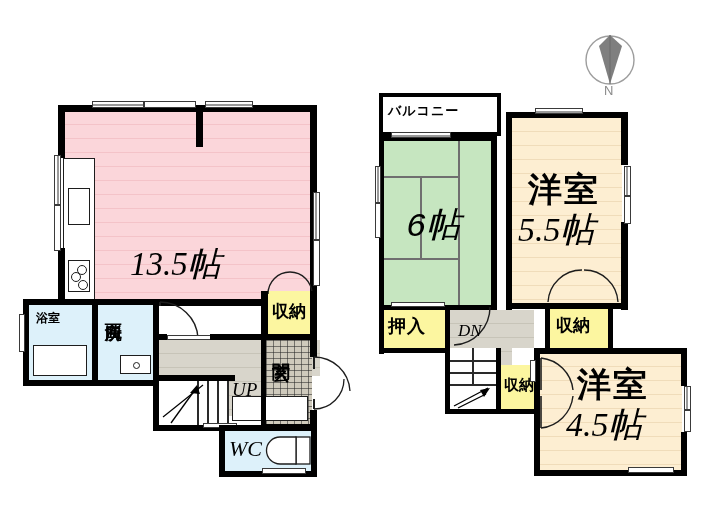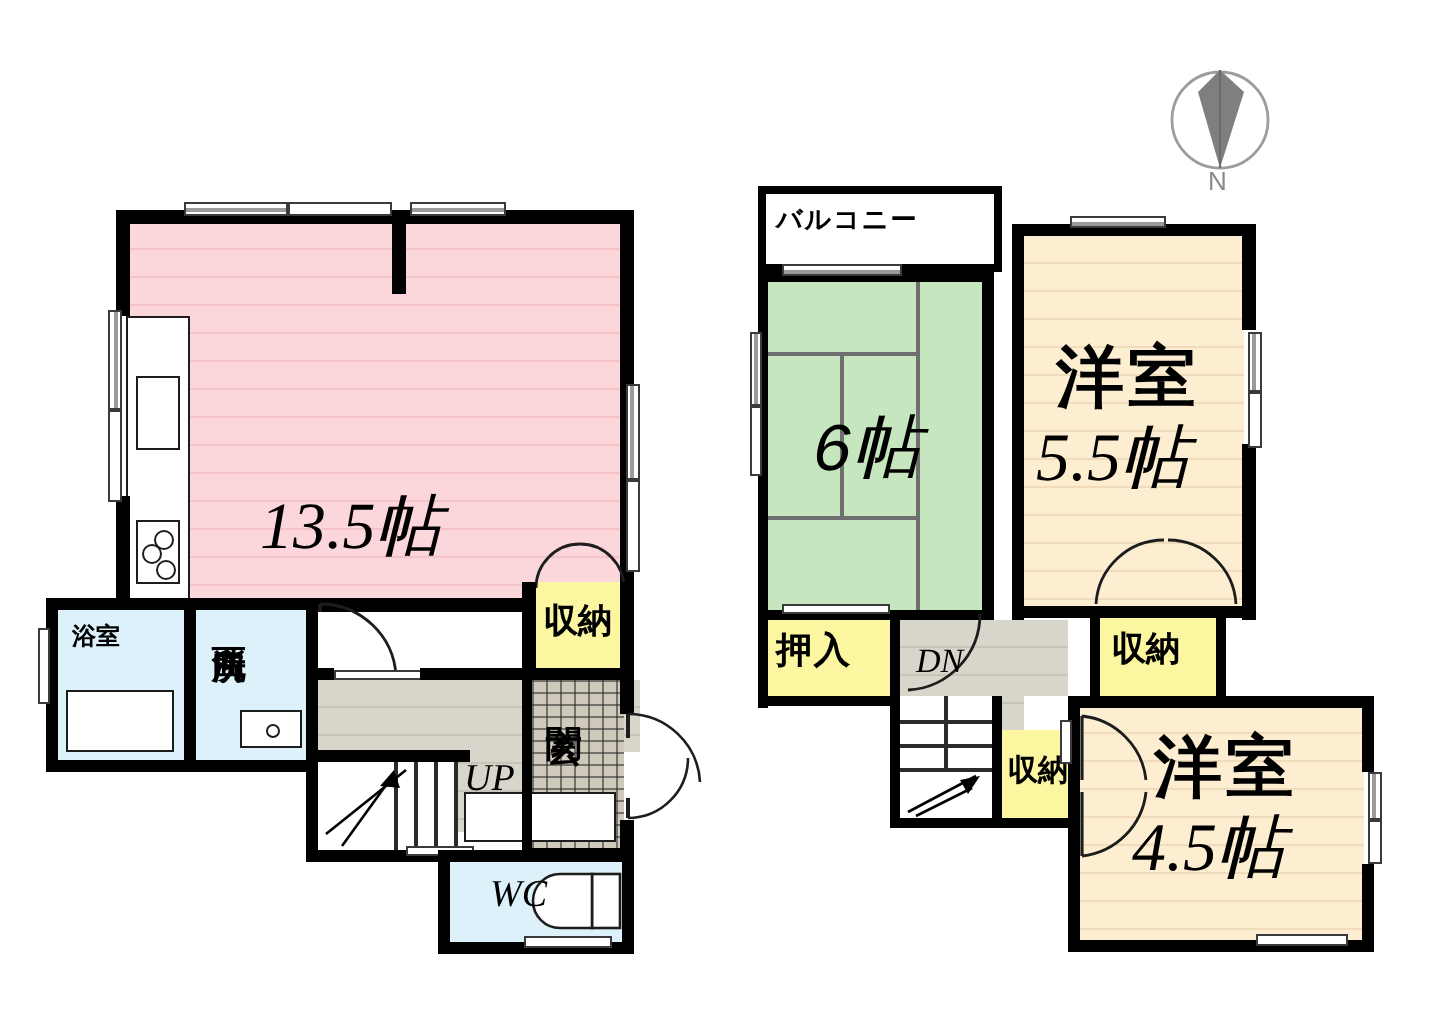--- a/index.html
+++ b/index.html
@@ -166,21 +166,21 @@
     <path d="M2 54 A 30 30 0 0 0 32 24" fill="none" stroke="#1d1d1d" stroke-width="1.3"></path>
     <line x1="2" y1="2" x2="2" y2="14" stroke="#1d1d1d" stroke-width="2"></line>
     <line x1="2" y1="54" x2="2" y2="44" stroke="#1d1d1d" stroke-width="2"></line>
   </svg>
 
   <div class="rm f-water" style="left:225px;top:431px;width:86px;height:40px;"></div>
   <svg class="arc" style="left:270px;top:436px;width:42px;height:30px;">
     <rect x="26" y="1" width="14" height="27" fill="#ffffff" stroke="#1d1d1d" stroke-width="1.3"></rect>
     <path d="M26 1 L10 1 A 13 13 0 0 0 10 28 L26 28 Z" fill="#ffffff" stroke="#1d1d1d" stroke-width="1.3"></path>
   </svg>
-  <div class="lbl" style="left:245px;top:438px;font-size:19px;">WC</div>
+  <div class="lbl" style="left:229px;top:438px;font-size:22px;">WC</div>
   <div class="wall" style="left:219px;top:425px;width:6px;height:52px;"></div>
   <div class="wall" style="left:219px;top:425px;width:98px;height:6px;"></div>
   <div class="wall" style="left:311px;top:425px;width:6px;height:52px;"></div>
   <div class="wall" style="left:219px;top:471px;width:98px;height:6px;"></div>
   <div class="win" style="left:262px;top:468px;width:44px;height:6px;"></div>
 
   <div class="rm f-balcony" style="left:383px;top:97px;width:114px;height:35px;"></div>
   <div class="wall" style="left:379px;top:93px;width:122px;height:4px;"></div>
   <div class="wall" style="left:379px;top:93px;width:4px;height:43px;"></div>
   <div class="wall" style="left:497px;top:93px;width:4px;height:43px;"></div>

